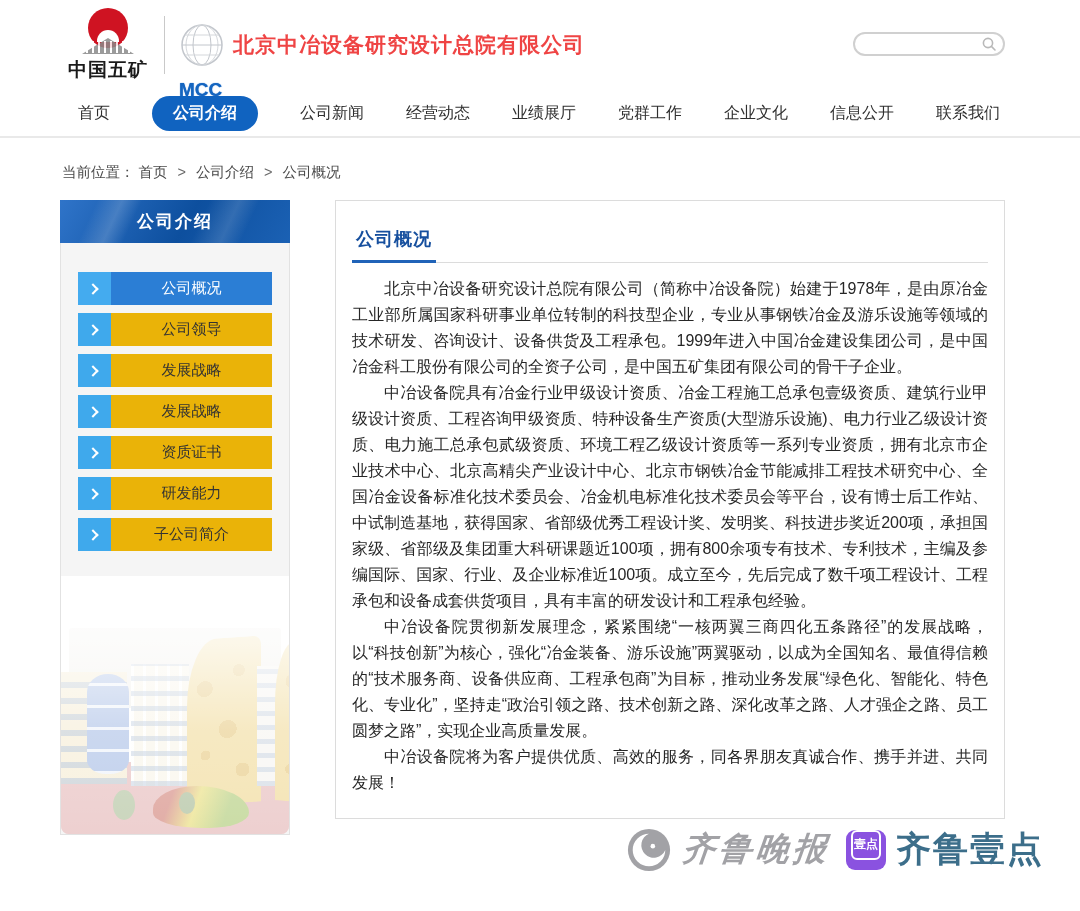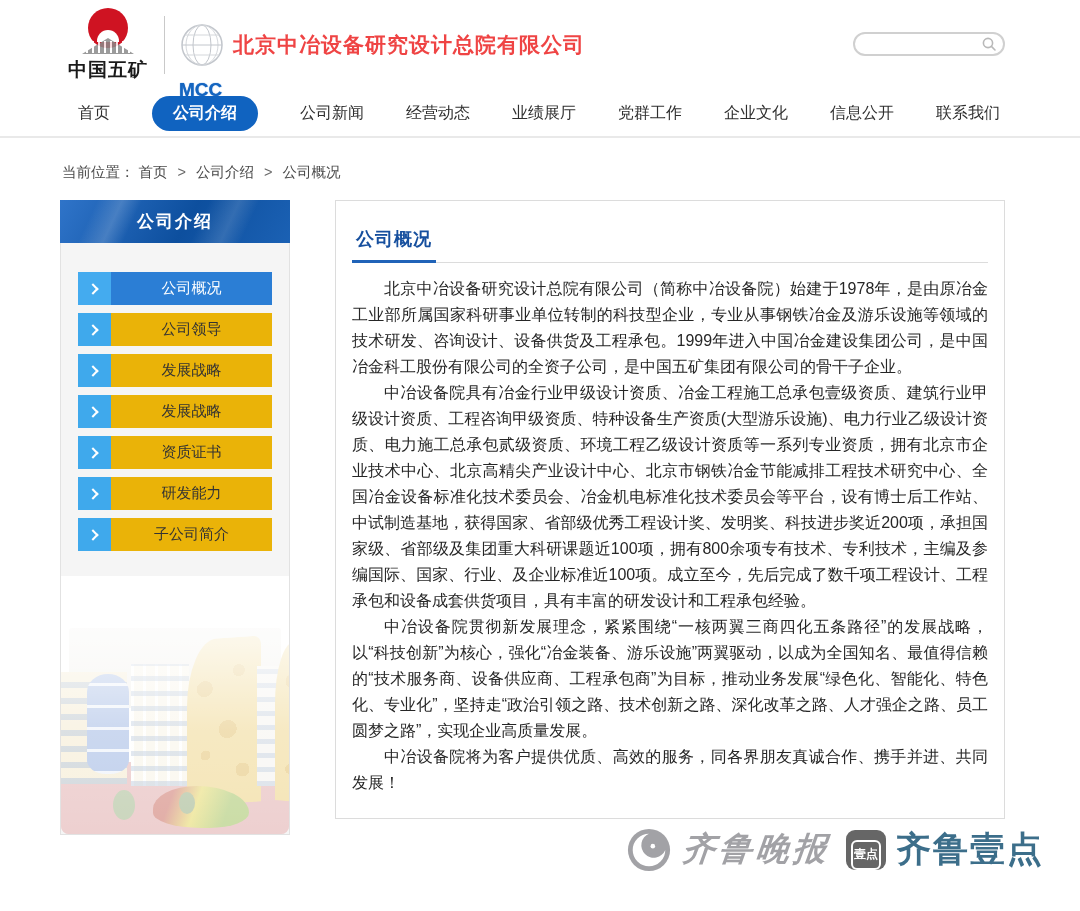--- a/index.html
+++ b/index.html
@@ -81,21 +81,21 @@
   .main-panel { flex:1; background:#fff; border:1px solid #dcdcdc; padding:26px 16px 22px; }
   .section-head { border-bottom:1px solid #dcdcdc; margin-bottom:13px; }
   .section-title { display:inline-block; font-size:18px; font-weight:bold; color:#164f9e; padding:0 4px 9px; border-bottom:3px solid #2063b8; margin-bottom:-1px; letter-spacing:1px; }
   .article { font-size:16px; line-height:26px; color:#262626; text-align:justify; }
   .article p { text-indent:2em; }
 
   
   .watermark { position:absolute; right:36px; bottom:38px; display:flex; align-items:center; gap:10px; opacity:.8; }
   .wm-swirl { width:46px; height:46px; }
   .wm-paper { font-size:33px; font-weight:bold; font-style:italic; color:#8b8b90; letter-spacing:4px; transform:skewX(-6deg); font-family:"Liberation Serif", serif; white-space:nowrap; }
-  .wm-appicon { width:40px; height:40px; background:#404040; border-radius:9px; display:flex; align-items:flex-end; justify-content:center; margin-left:6px; flex-shrink:0; }
+  .wm-appicon { width:40px; height:40px; background:#6d28d9; border-radius:9px; display:flex; align-items:flex-start; justify-content:center; margin-left:6px; flex-shrink:0; }
   .wm-appicon .inner { width:30px; height:30px; border:2px solid #fff; border-radius:6px; color:#fff; font-size:12px; font-weight:bold; display:flex; align-items:center; justify-content:center; }
   .wm-app { font-size:35px; font-weight:800; color:#0c4a6e; letter-spacing:2px; white-space:nowrap; }
 </style>
 </head>
 <body>
 
 <div class="page">
 
   <div class="header">
     <div class="mm-logo">

